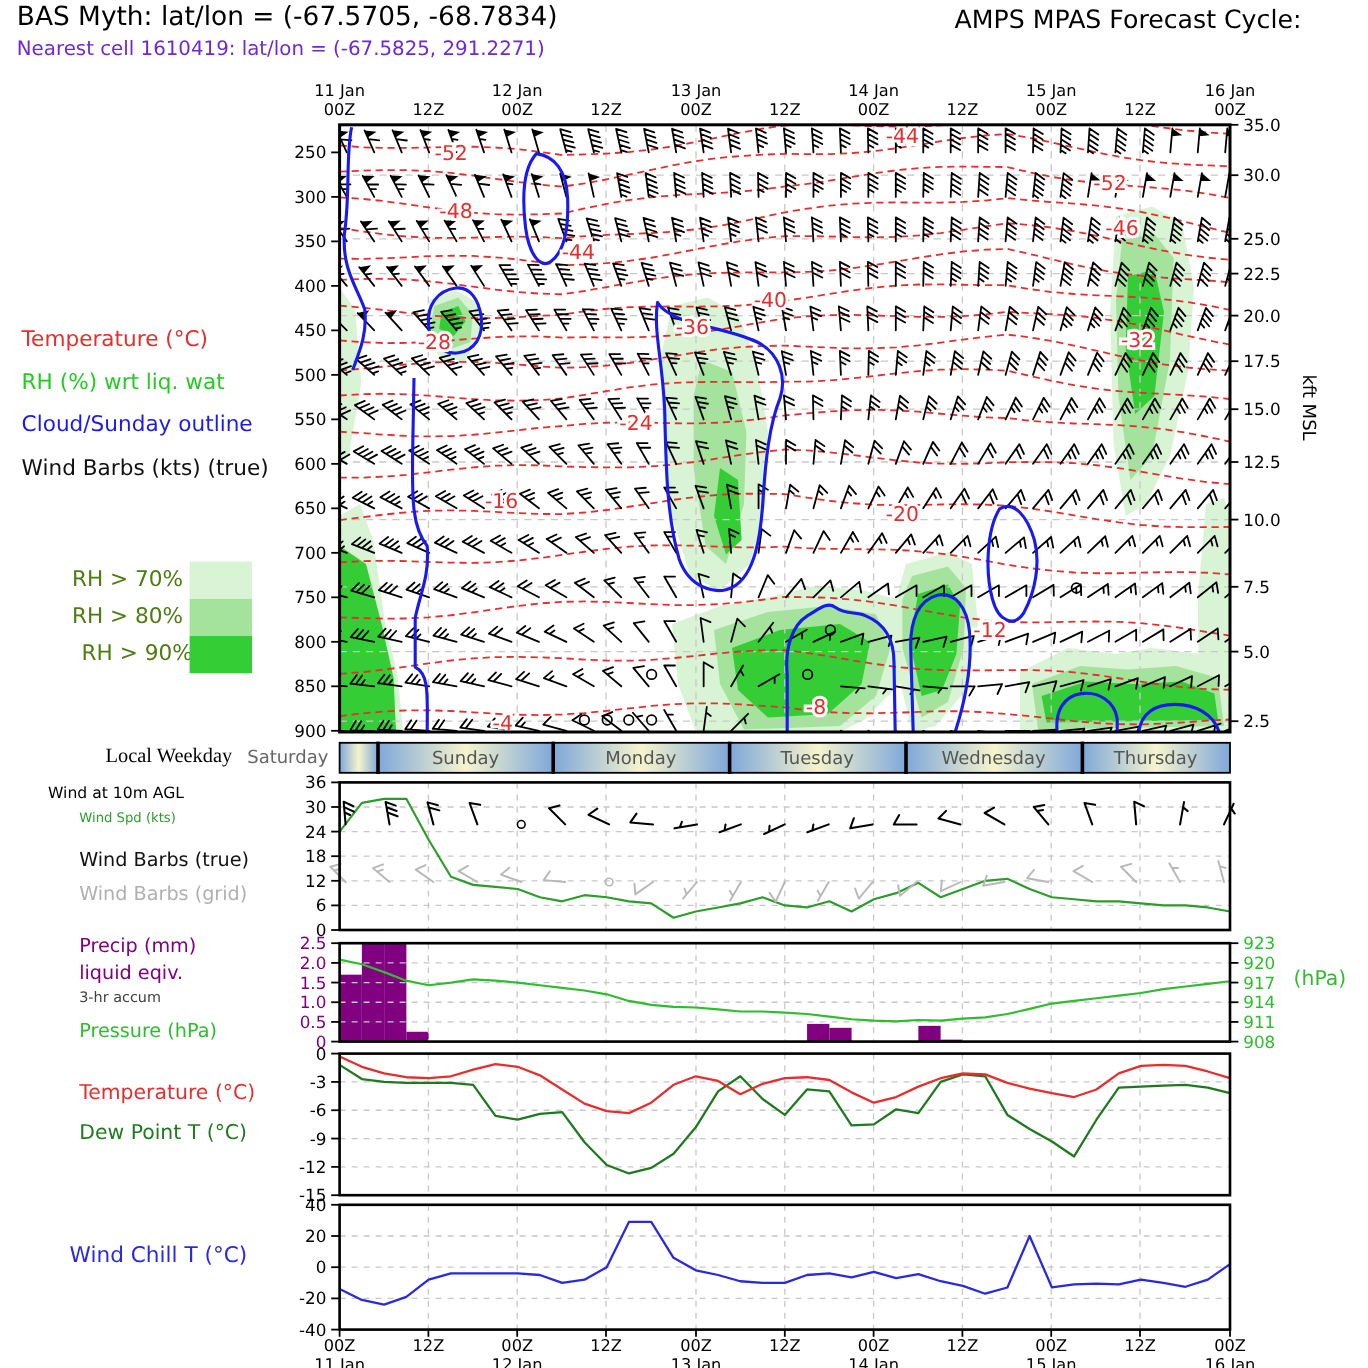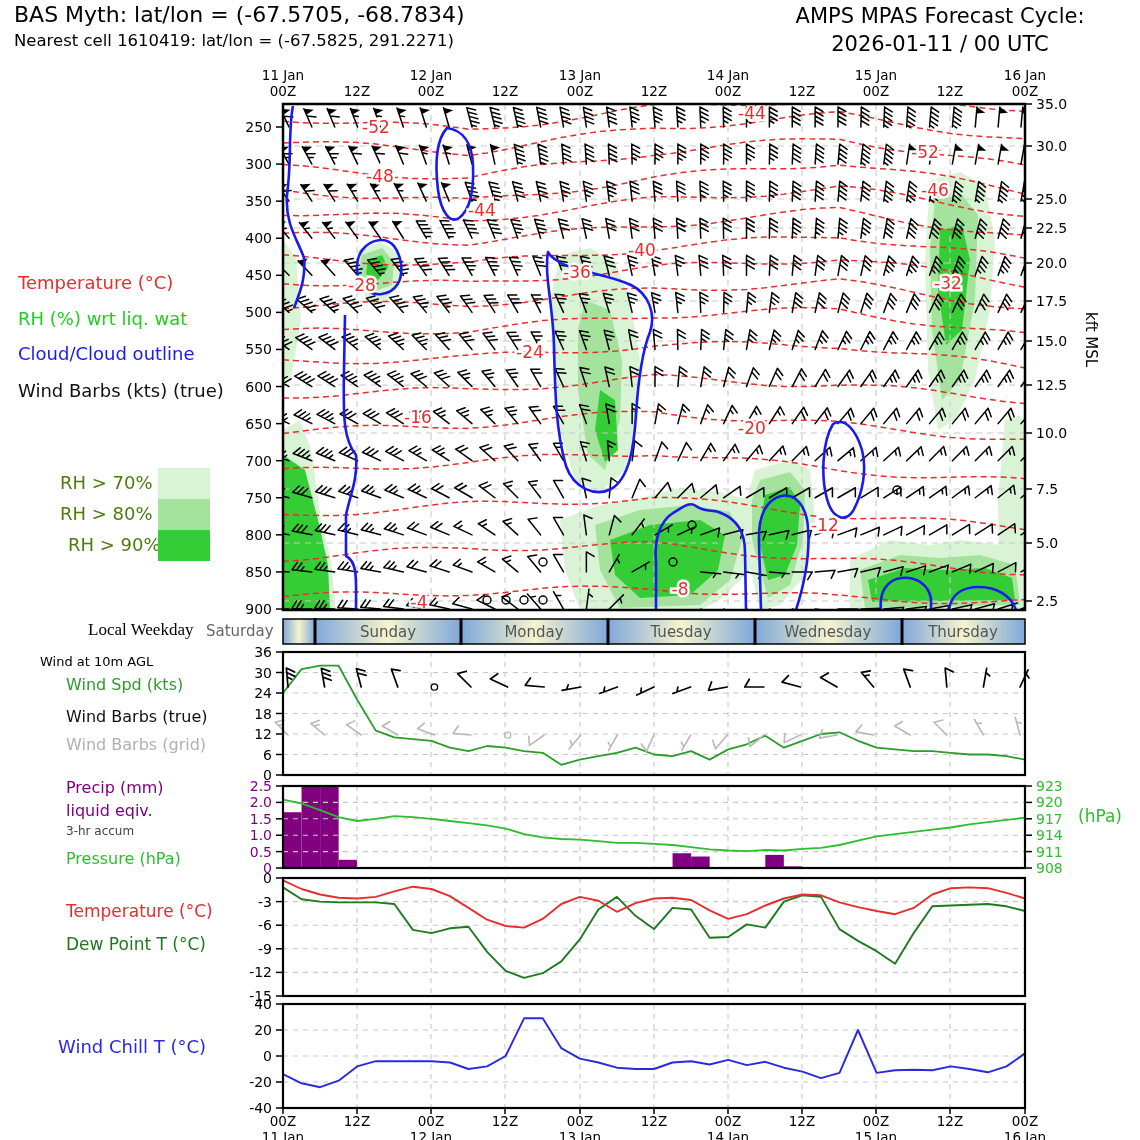--- a/index.html
+++ b/index.html
@@ -1,33 +1,33 @@
 <!DOCTYPE html>
 <html><head>
 <meta charset="utf-8">
 <style>
   html,body{margin:0;padding:0;background:#ffffff;}
   body{width:1140px;height:1140px;position:relative;font-family:"DejaVu Sans",sans-serif;overflow:hidden;}
   .lbl{position:absolute;white-space:nowrap;}
   #titleL1{left:14px;top:2px;font-size:22px;color:#000;}
-  #titleL2{left:14px;top:31px;font-size:16.5px;color:#000000;}
+  #titleL2{left:14px;top:31px;font-size:16.5px;color:#6d28d9;}
   #titleR{left:745px;top:2px;width:390px;text-align:center;font-size:21px;color:#000;line-height:28px;}
   #cellsize{left:10px;top:108px;width:240px;text-align:center;font-size:25px;color:#000;line-height:36px;}
   .lg{font-size:18px;}
   #lg-temp{left:18px;top:272px;color:#e62e2e;}
   #lg-rh{left:18px;top:308px;color:#22cc22;}
   #lg-cloud{left:18px;top:343px;color:#1a1aee;}
   #lg-wind{left:18px;top:380px;color:#111;}
   .rhrow{font-size:18px;color:#4d7c0f;}
   #rh70{left:60px;top:472px;}  #rh80{left:60px;top:503px;}  #rh90{left:68px;top:534px;}
   .swatch{position:absolute;left:158px;width:52px;height:31px;}
   #localweekday{left:88px;top:620px;font-size:17px;color:#000;font-family:Liberation Serif, serif;}
   #saturday{left:206px;top:622px;font-size:15px;color:#666;}
   #wind10m{left:40px;top:654px;font-size:13px;color:#000;}
-  #windspd{left:66px;top:675px;font-size:16px;color:#2a9d2a;}
+  #windspd{left:66px;top:675px;font-size:11px;color:#2a9d2a;}
   #barbstrue{left:66px;top:707px;font-size:16px;color:#111;}
   #barbsgrid{left:66px;top:735px;font-size:16px;color:#b0b0b0;text-align:center;}
   #precip1{left:66px;top:778px;font-size:16px;color:#800080;}
   #precip2{left:66px;top:801px;font-size:16px;color:#800080;}
   #precip3{left:66px;top:824px;font-size:12px;color:#404040;}
   #pressurelbl{left:66px;top:849px;font-size:16px;color:#2ebd2e;}
   #hpa{left:1078px;top:806px;font-size:17px;color:#2ebd2e;}
   #templbl{left:66px;top:901px;font-size:17px;color:#e62e2e;}
   #dewlbl{left:66px;top:934px;font-size:17px;color:#1f7a1f;}
   #chilllbl{left:58px;top:1036px;font-size:18px;color:#2929e0;}
@@ -942,27 +942,26 @@
     <line x1="802" y1="1108" x2="802" y2="1114" stroke="#000" stroke-width="1.5"></line>
     <text x="802" y="1126" font-family="DejaVu Sans, sans-serif" font-size="13.5" text-anchor="middle" fill="#000">12Z</text>
     <line x1="950" y1="1108" x2="950" y2="1114" stroke="#000" stroke-width="1.5"></line>
     <text x="950" y="1126" font-family="DejaVu Sans, sans-serif" font-size="13.5" text-anchor="middle" fill="#000">12Z</text>
   </svg>
 
 <div class="lbl" id="titleL1">BAS Myth: lat/lon = (-67.5705, -68.7834)</div>
 <div class="lbl" id="titleL2">Nearest cell 1610419: lat/lon = (-67.5825, 291.2271)</div>
 <div class="lbl" id="titleR">
   <div>AMPS MPAS Forecast Cycle:</div>
-  <div>2026-01-11 / 00 UTC</div>
 </div>
 <div class="lbl" id="cellsize">
 </div>
 <div class="lbl lg" id="lg-temp">Temperature (°C)</div>
 <div class="lbl lg" id="lg-rh">RH (%) wrt liq. wat</div>
-<div class="lbl lg" id="lg-cloud">Cloud/Cloud outline</div>
+<div class="lbl lg" id="lg-cloud">Cloud/Sunday outline</div>
 <div class="lbl lg" id="lg-wind">Wind Barbs (kts) (true)</div>
 <div class="lbl rhrow" id="rh70">RH &gt; 70%</div>
 <div class="lbl rhrow" id="rh80">RH &gt; 80%</div>
 <div class="lbl rhrow" id="rh90">RH &gt; 90%</div>
 <div class="swatch" style="top: 468px; background: rgb(217, 244, 212);" id="sw70"></div>
 <div class="swatch" style="top: 499px; background: rgb(163, 227, 156);" id="sw80"></div>
 <div class="swatch" style="top: 530px; background: rgb(53, 205, 53);" id="sw90"></div>
 <div class="lbl" id="localweekday">Local Weekday</div>
 <div class="lbl" id="saturday">Saturday</div>
 <div class="lbl" id="wind10m">Wind at 10m AGL</div>

